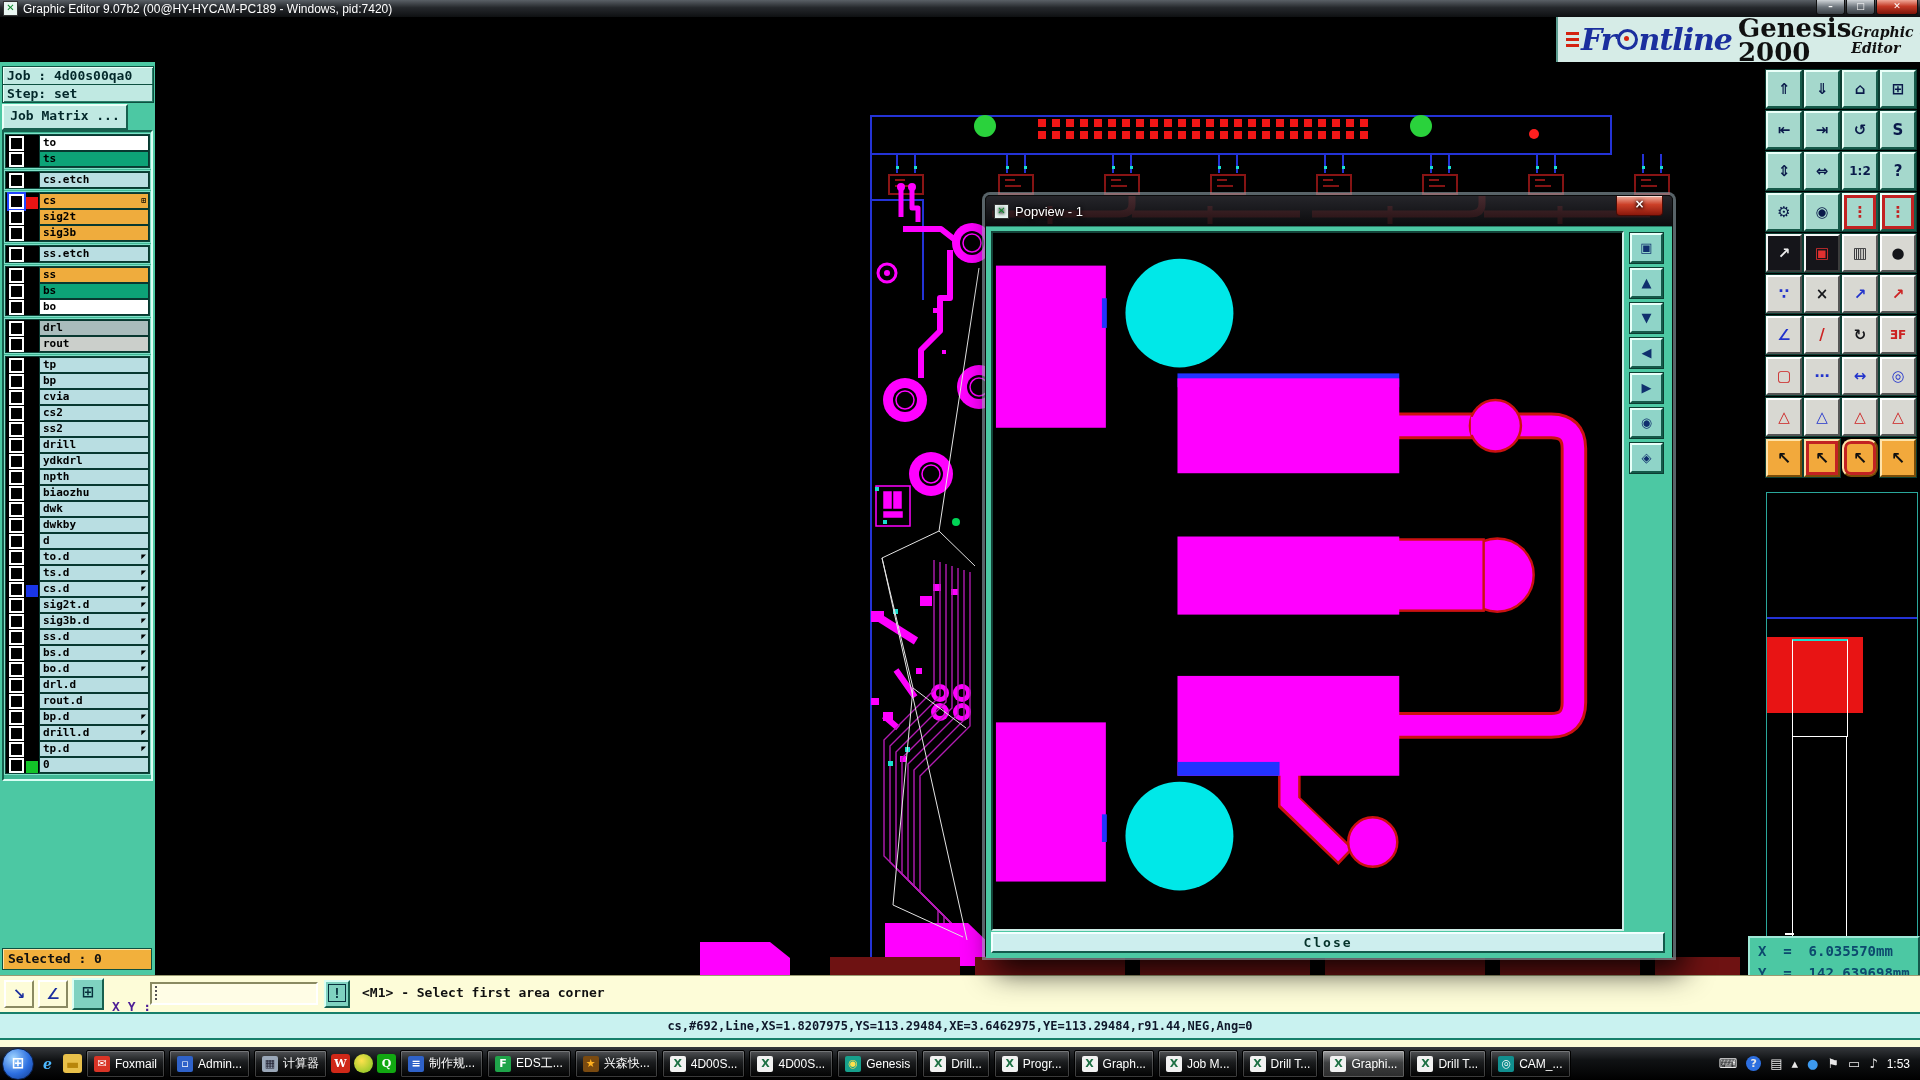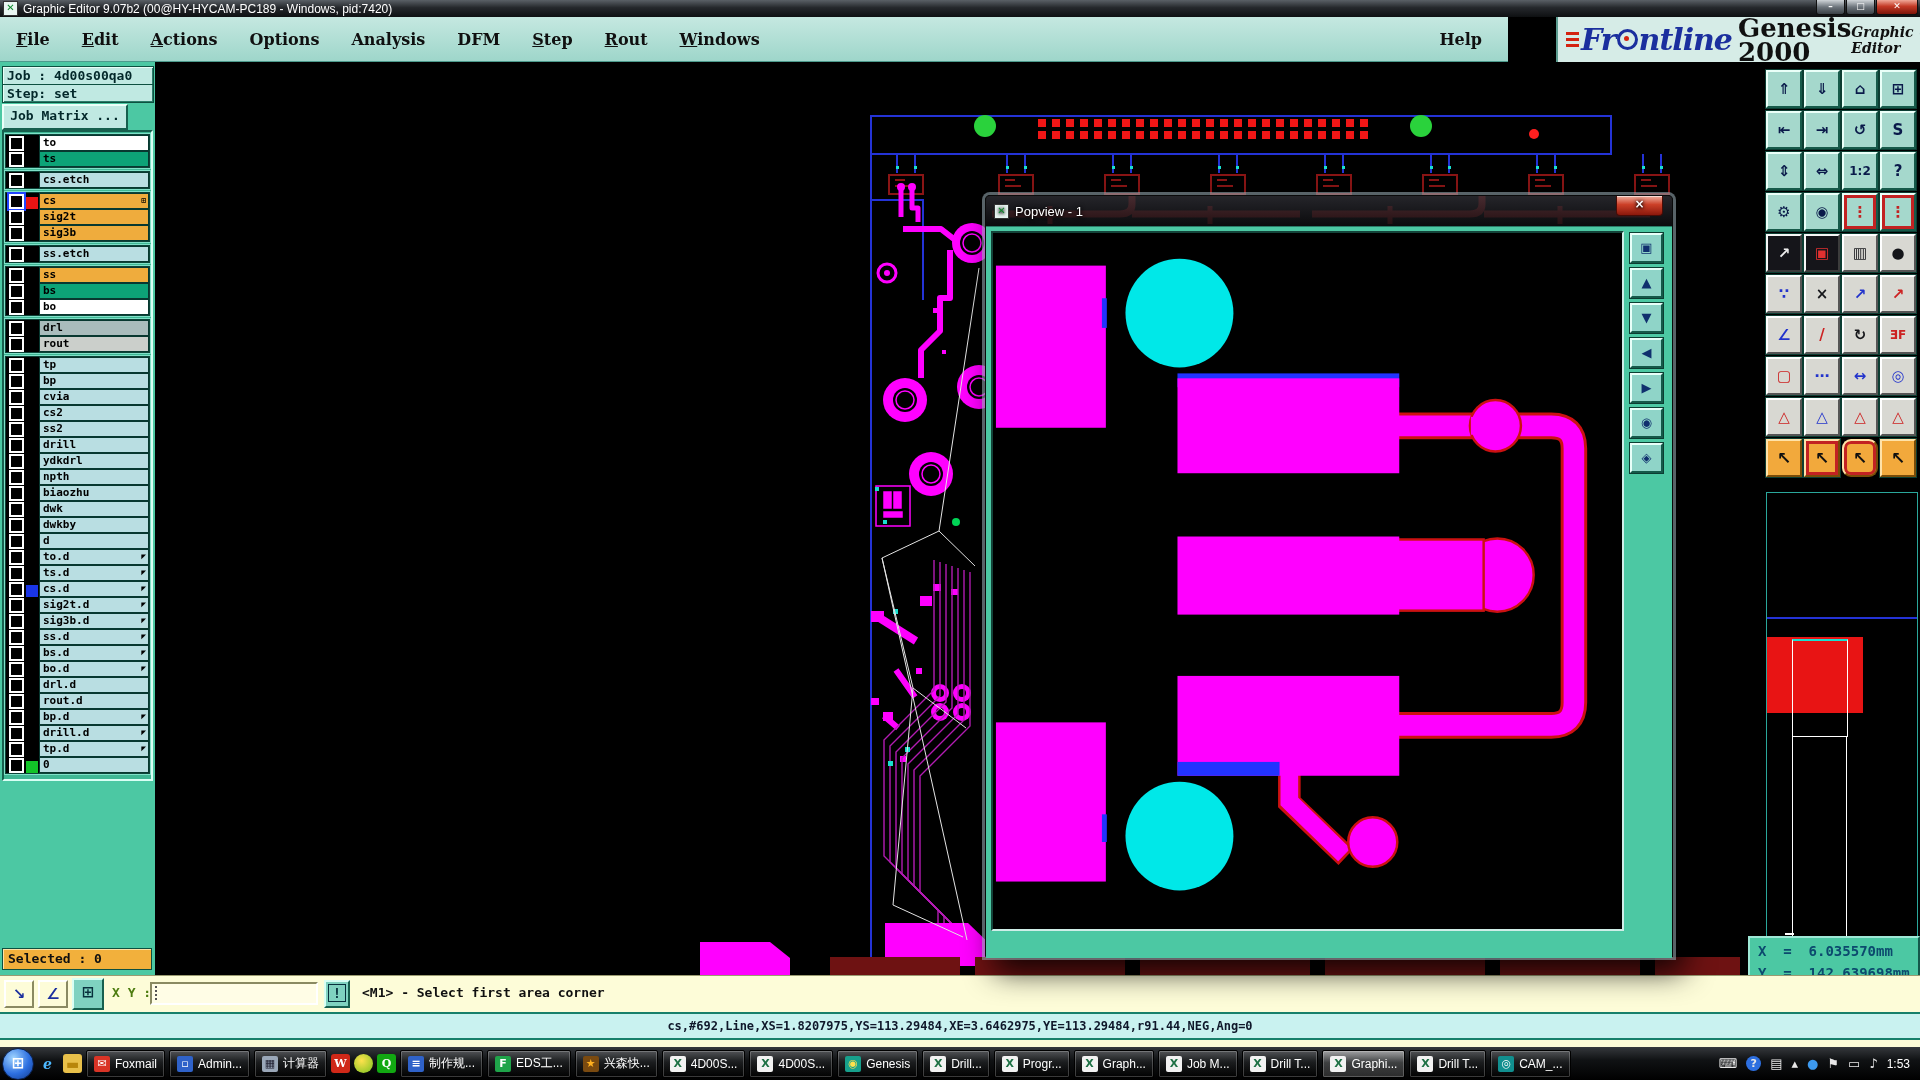--- a/index.html
+++ b/index.html
@@ -92,21 +92,21 @@
   #mm-btn{left:1852px;top:988px;width:66px;height:21px;background:#4cc8a3;
     border:2px solid;border-color:#b8f0e0 #14584a #14584a #b8f0e0;box-sizing:border-box;
     font:bold 12px/16px "DejaVu Sans Mono",monospace;color:#03282a;display:flex;align-items:center;padding:0 5px;}
   #mm-btn .mini{margin-left:auto;width:12px;height:8px;background:#d8f8ee;border:1px solid #14584a;}
   
   #ybar{left:0;top:975px;width:1920px;height:37px;background:#fdfcd8;border-top:1px solid #9a9a70;box-sizing:border-box;}
   .ybtn{position:absolute;top:4px;width:30px;height:28px;background:#fdfcd8;
     border:2px solid;border-color:#fff #8a8a62 #8a8a62 #fff;box-sizing:border-box;
     color:#1b2f9e;font:bold 15px/24px "DejaVu Sans",sans-serif;text-align:center;}
   .ybtn.teal{background:#7fd2c0;border-color:#d9fff4 #17604e #17604e #d9fff4;color:#07303c;}
-  #xy-label{position:absolute;left:112px;top:9px;font:bold 13px "DejaVu Sans Mono",monospace;color:#4d7c0f;}
+  #xy-label{position:absolute;left:112px;top:23px;font:bold 13px "DejaVu Sans Mono",monospace;color:#4c1d95;}
   #xy-input{position:absolute;left:150px;top:6px;width:168px;height:23px;background:#fffde6;
     border:2px solid;border-color:#8a8a62 #ffffff #ffffff #8a8a62;box-sizing:border-box;}
   #xy-caret{position:absolute;left:3px;top:2px;width:2px;height:15px;
     background:repeating-linear-gradient(#555 0 2px,transparent 2px 4px);}
   #bang-btn{position:absolute;left:324px;top:4px;width:26px;height:28px;background:#7fd2c0;
     border:2px solid;border-color:#d9fff4 #17604e #17604e #d9fff4;box-sizing:border-box;
     font:bold 14px/22px "DejaVu Sans Mono",monospace;color:#07303c;text-align:center;}
   #bang-btn span{border:1px solid #07303c;padding:0 4px;}
   #status-msg{position:absolute;left:362px;top:9px;font:bold 13px "DejaVu Sans Mono",monospace;color:#101010;}
   #cmdbar{left:0;top:1012px;width:1920px;height:28px;background:#c9f2f0;
@@ -166,32 +166,20 @@
   <div class="abs" id="titlebar">
     <span class="app-ico">✕</span>
     <span>Graphic Editor 9.07b2 (00@HY-HYCAM-PC189 - Windows, pid:7420)</span>
     <div id="winbtns">
       <div class="wbtn">–</div>
       <div class="wbtn">□</div>
       <div class="wbtn close">✕</div>
     </div>
   </div>
 
-  <div class="abs" id="menubar">
-      <div class="mitem"><u>F</u>ile</div>
-      <div class="mitem"><u>E</u>dit</div>
-      <div class="mitem"><u>A</u>ctions</div>
-      <div class="mitem">Options</div>
-      <div class="mitem">Analysis</div>
-      <div class="mitem">DFM</div>
-      <div class="mitem"><u>S</u>tep</div>
-      <div class="mitem"><u>R</u>out</div>
-      <div class="mitem"><u>W</u>indows</div>
-      <div class="mitem" id="help-item">Help</div>
-    </div>
 
   <div class="abs" id="brand">
     <span id="fl-logo">
       <span id="fl-stripes"></span>
       <span>Fr</span>
         <span class="fl-o"></span>
         <span>ntline</span>
     </span>
     <span id="brand-mid">
       <span id="brand-product">Genesis 2000</span>
@@ -831,16 +819,17 @@
       </div>
       <div id="pop-tools">
           <div class="ptool">▣</div>
           <div class="ptool">▲</div>
           <div class="ptool">▼</div>
           <div class="ptool">◀</div>
           <div class="ptool">▶</div>
           <div class="ptool">◉</div>
           <div class="ptool">◈</div>
         </div>
+      <div id="pop-closebar">Close</div>
     </div>
   </div>
 
 </div>
 
 </body></html>

